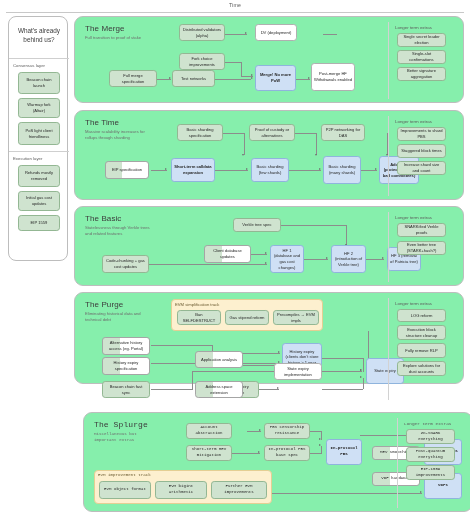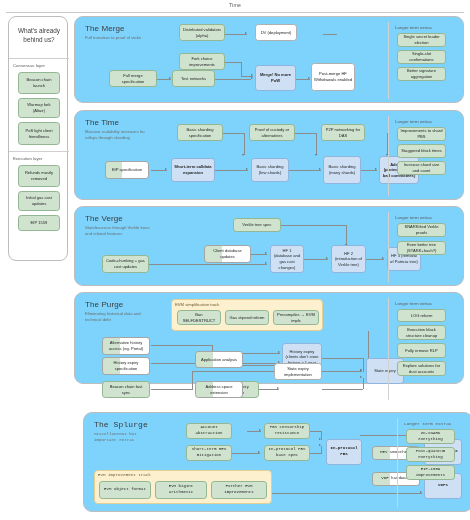--- a/index.html
+++ b/index.html
@@ -34,21 +34,21 @@
     font-size: 5.2px;
     color: #5a5a5a;
     letter-spacing: .2px;
   }
 
   
   .panel {
     position: absolute;
     border: 0.8px solid #bdbdbd;
     border-radius: 9px;
-    background: #7dd3fc;
+    background: #86efac;
     box-sizing: border-box;
   }
   .panel-title {
     position: absolute;
     left: 10px;
     top: 7px;
     font-size: 8px;
     color: #3c3c3c;
     letter-spacing: .1px;
   }
@@ -274,21 +274,21 @@
   <div class="node blue bold" style="left:304px;top:45px;width:40px;height:28px;">Add DAS (protect against bad committees)</div>
 
   <div class="extras-divider" style="left:313px;top:5px;height:80px;"></div>
   <div class="extras-title" style="left:320px;top:8px;">Longer term extras</div>
   <div class="node green" style="left:322px;top:16px;width:49px;height:14px;">Improvements to shard PBS</div>
   <div class="node green" style="left:322px;top:33px;width:49px;height:14px;">Staggered block times</div>
   <div class="node green" style="left:322px;top:50px;width:49px;height:14px;">Increase shard size and count</div>
 </div>
 
 <div class="panel" id="p-verge" style="left:74px;top:206px;width:390px;height:80px;">
-  <div class="panel-title">The Verge</div>
+  <div class="panel-title">The Basic</div>
   <div class="panel-sub">Statelessness through Verkle trees and related features</div>
 
   <div class="ln lnh" style="left:176px;top:47px;width:16px;"></div>
   <div class="arrow" style="left:190px;top:45.3px;"></div>
   <div class="ln lnh" style="left:74px;top:57px;width:118px;"></div>
   <div class="arrow" style="left:190px;top:55.3px;"></div>
   <div class="ln lnh" style="left:229px;top:52px;width:24px;"></div>
   <div class="arrow" style="left:251px;top:50.3px;"></div>
   <div class="ln lnh" style="left:206px;top:18px;width:66px;"></div>
   <div class="ln lnv" style="left:271px;top:18px;height:20px;"></div>

